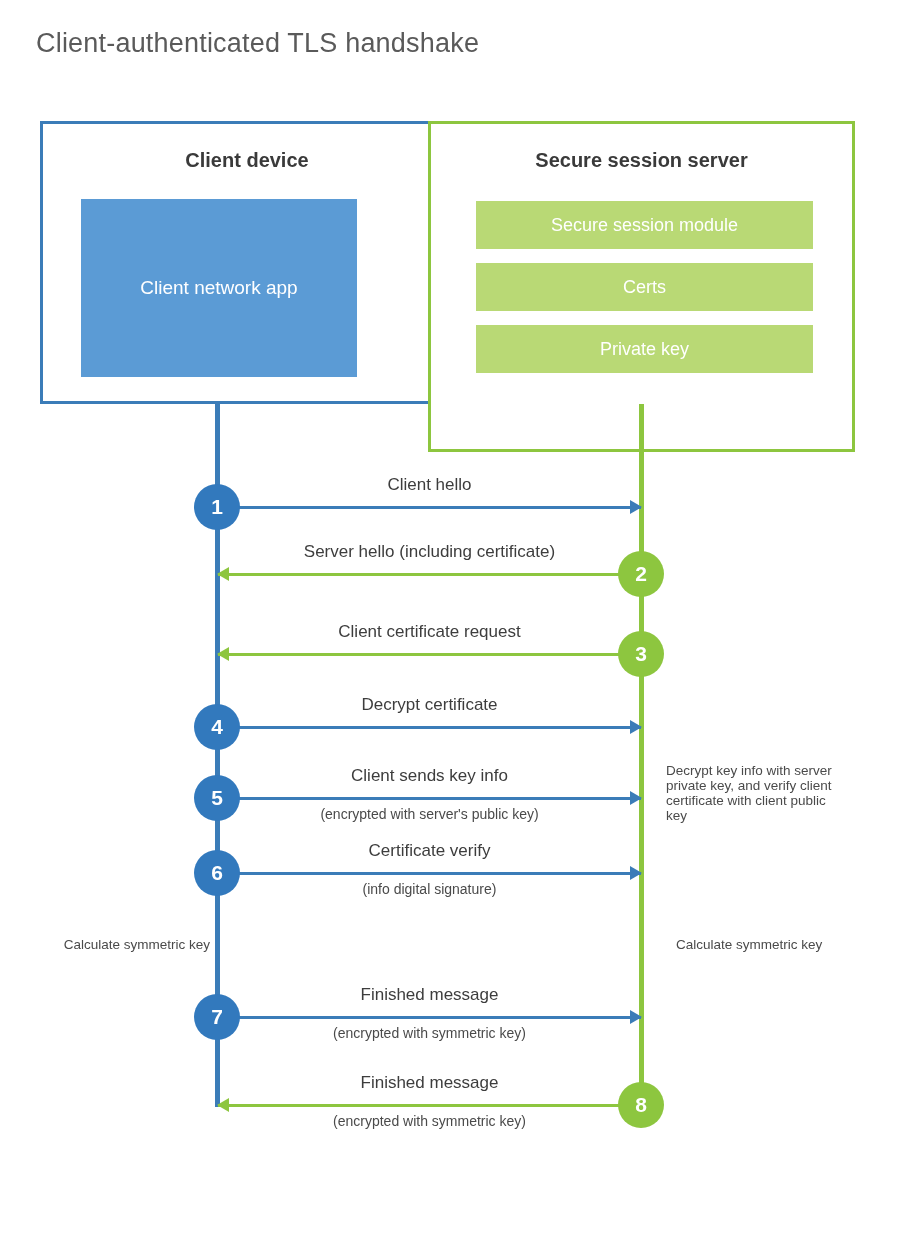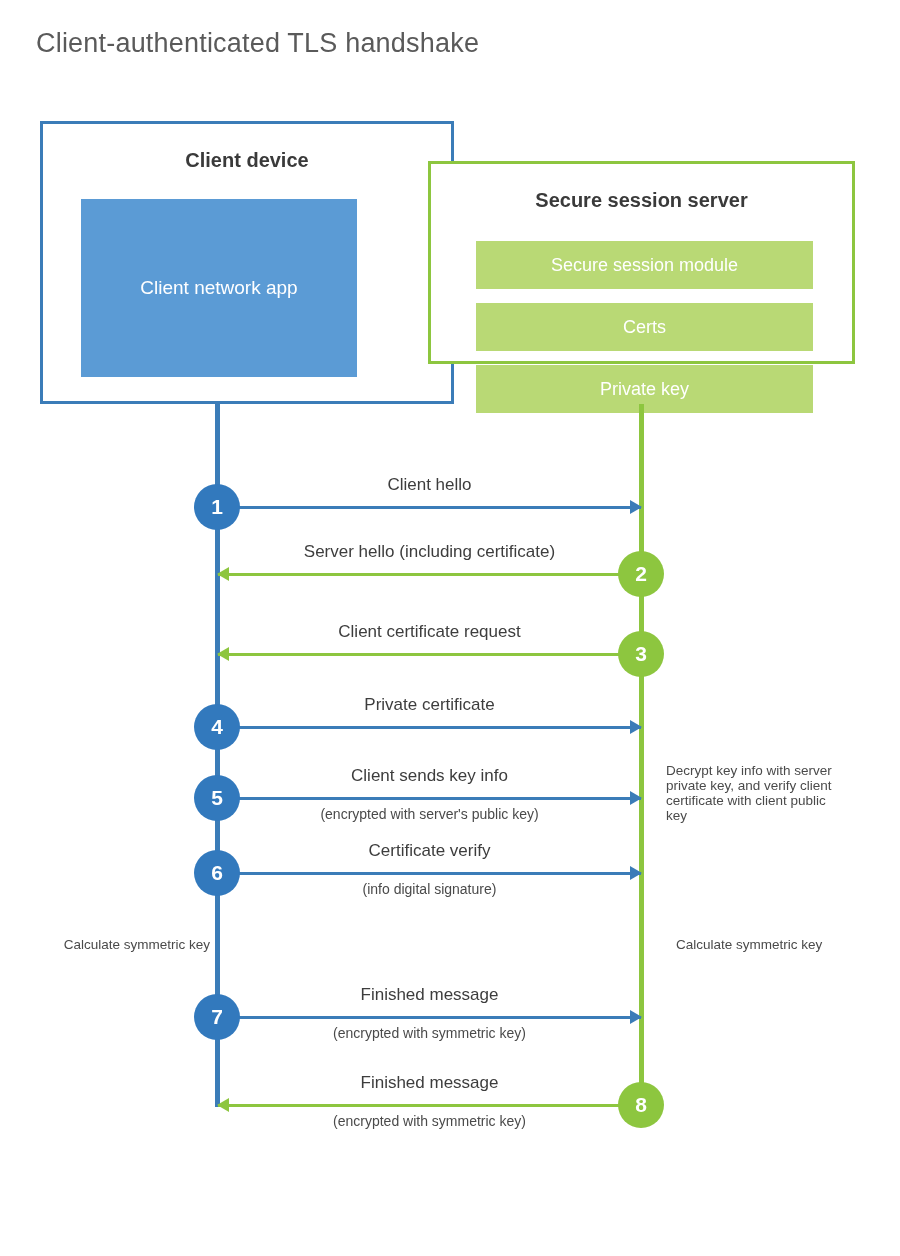--- a/index.html
+++ b/index.html
@@ -45,23 +45,22 @@
     left: 40px;
     top: 121px;
     width: 414px;
     height: 283px;
     border: 3px solid #3b7cb8;
   }
   .party-box.server {
     left: 428px;
     top: 121px;
     width: 427px;
-    height: 203px;
+    height: 331px;
     border: 3px solid #8dc63f;
-    margin-top: 40px;
   }
   .party-title {
     position: absolute;
     left: 0;
     right: 0;
     top: 25px;
     text-align: center;
     font-size: 20px;
     font-weight: bold;
     color: #3a3a3a;
@@ -245,21 +244,21 @@
   <div class="msg to-client" style="left:218px; top:654px; width:423px;">
     <div class="arrow-line" style="width:423px;"></div>
     <div class="arrow-head"></div>
     <div class="msg-label">Client certificate request</div>
   </div>
   <div class="step-circle green" style="left:618px; top:631px;">3</div>
 
   <div class="msg to-server" style="left:218px; top:727px; width:423px;">
     <div class="arrow-line" style="width:423px;"></div>
     <div class="arrow-head"></div>
-    <div class="msg-label">Private certificate</div>
+    <div class="msg-label">Decrypt certificate</div>
   </div>
   <div class="step-circle blue" style="left:194px; top:704px;">4</div>
 
   <div class="msg to-server" style="left:218px; top:798px; width:423px;">
     <div class="arrow-line" style="width:423px;"></div>
     <div class="arrow-head"></div>
     <div class="msg-label">Client sends key info</div>
     <div class="msg-sub">(encrypted with server's public key)</div>
   </div>
   <div class="step-circle blue" style="left:194px; top:775px;">5</div>

